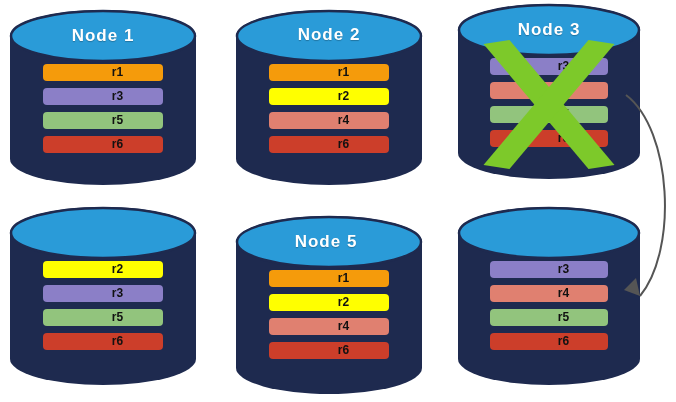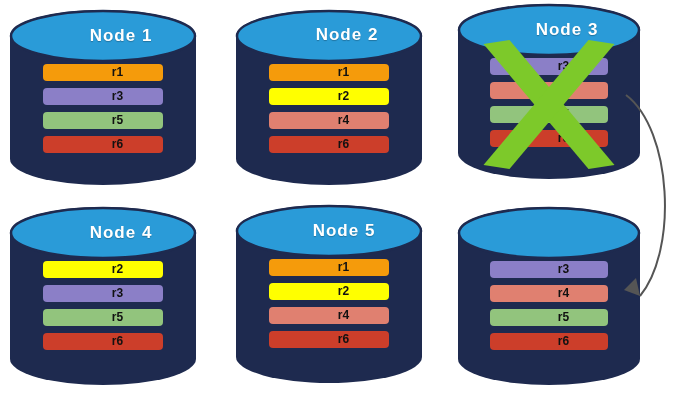--- a/index.html
+++ b/index.html
@@ -33,21 +33,20 @@
     left: 0;
     width: 100%;
     text-align: center;
     color: #ffffff;
     font-weight: bold;
     font-size: 17px;
     letter-spacing: 1px;
     font-family: "Liberation Sans", sans-serif;
     text-shadow: 0 1px 1px rgba(0,0,0,0.25);
     pointer-events: none;
-    padding-left: 18px;
   }
   .shard {
     position: absolute;
     border-radius: 4px;
     box-sizing: border-box;
     text-align: center;
     font-weight: bold;
     font-size: 12px;
     color: #111111;
     line-height: 15px;
@@ -108,27 +107,26 @@
         <svg class="failure-x" width="182" height="175" viewBox="0 0 182 175">
           <path d="M 25.480000000000004 40 L 51.480000000000004 36 L 156.52 161 L 130.52 165 Z" fill="#7DC92A"></path>
           <path d="M 156.52 40 L 130.52 36 L 25.480000000000004 161 L 51.480000000000004 165 Z" fill="#7DC92A"></path>
         </svg>
       </div>
       <div class="node" style="left: 10px; top: 207px; width: 186px; height: 178px;">
         <svg class="node-svg" width="186" height="178" viewBox="0 0 186 178">
           <path d="M 0 26 L 0 152 A 93 26 0 0 0 186 152 L 186 26 A 93 26 0 0 0 0 26 Z" fill="#1E2A4F"></path>
           <ellipse cx="93" cy="26" rx="92" ry="25" fill="#2A9BD8" stroke="#1E2A4F" stroke-width="2.5"></ellipse>
         </svg>
-        <div class="node-title" style="top: 16px;">Node 4</div>
         <div class="shard" style="left: 33px; width: 120px; height: 17px; top: 54px; background: rgb(255, 255, 0); padding-top: 1px;"><span>r2</span></div>
         <div class="shard" style="left: 33px; width: 120px; height: 17px; top: 78px; background: rgb(139, 127, 199); padding-top: 1px;"><span>r3</span></div>
         <div class="shard" style="left: 33px; width: 120px; height: 17px; top: 102px; background: rgb(146, 196, 125); padding-top: 1px;"><span>r5</span></div>
         <div class="shard" style="left: 33px; width: 120px; height: 17px; top: 126px; background: rgb(204, 62, 42); padding-top: 1px;"><span>r6</span></div>
       </div>
-      <div class="node" style="left: 236px; top: 205px; width: 180px; height: 178px;">
+      <div class="node" style="left: 236px; top: 216px; width: 180px; height: 178px;">
         <svg class="node-svg" width="186" height="178" viewBox="0 0 186 178">
           <path d="M 0 26 L 0 152 A 93 26 0 0 0 186 152 L 186 26 A 93 26 0 0 0 0 26 Z" fill="#1E2A4F"></path>
           <ellipse cx="93" cy="26" rx="92" ry="25" fill="#2A9BD8" stroke="#1E2A4F" stroke-width="2.5"></ellipse>
         </svg>
         <div class="node-title" style="top: 16px;">Node 5</div>
         <div class="shard" style="left: 33px; width: 120px; height: 17px; top: 54px; background: rgb(245, 155, 11); padding-top: 1px;"><span>r1</span></div>
         <div class="shard" style="left: 33px; width: 120px; height: 17px; top: 78px; background: rgb(255, 255, 0); padding-top: 1px;"><span>r2</span></div>
         <div class="shard" style="left: 33px; width: 120px; height: 17px; top: 102px; background: rgb(224, 128, 112); padding-top: 1px;"><span>r4</span></div>
         <div class="shard" style="left: 33px; width: 120px; height: 17px; top: 126px; background: rgb(204, 62, 42); padding-top: 1px;"><span>r6</span></div>
       </div>

